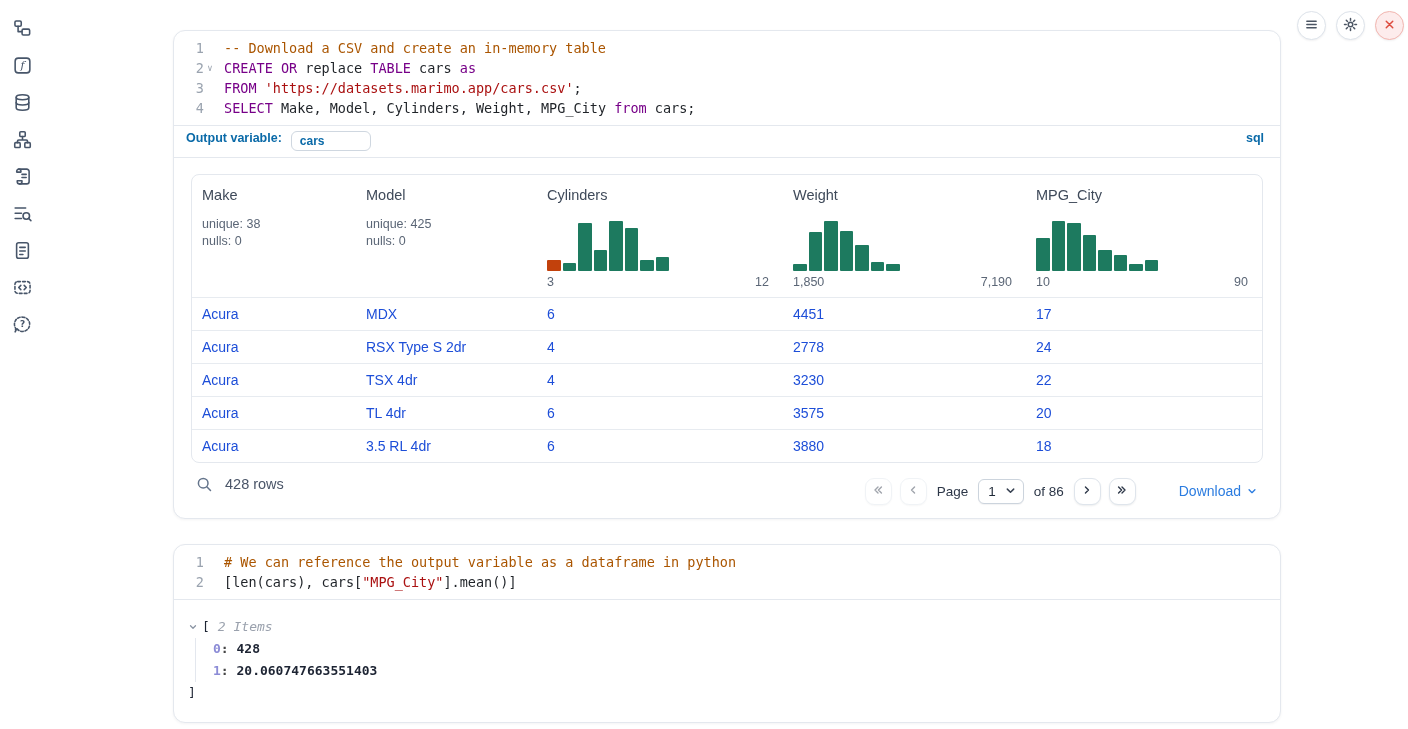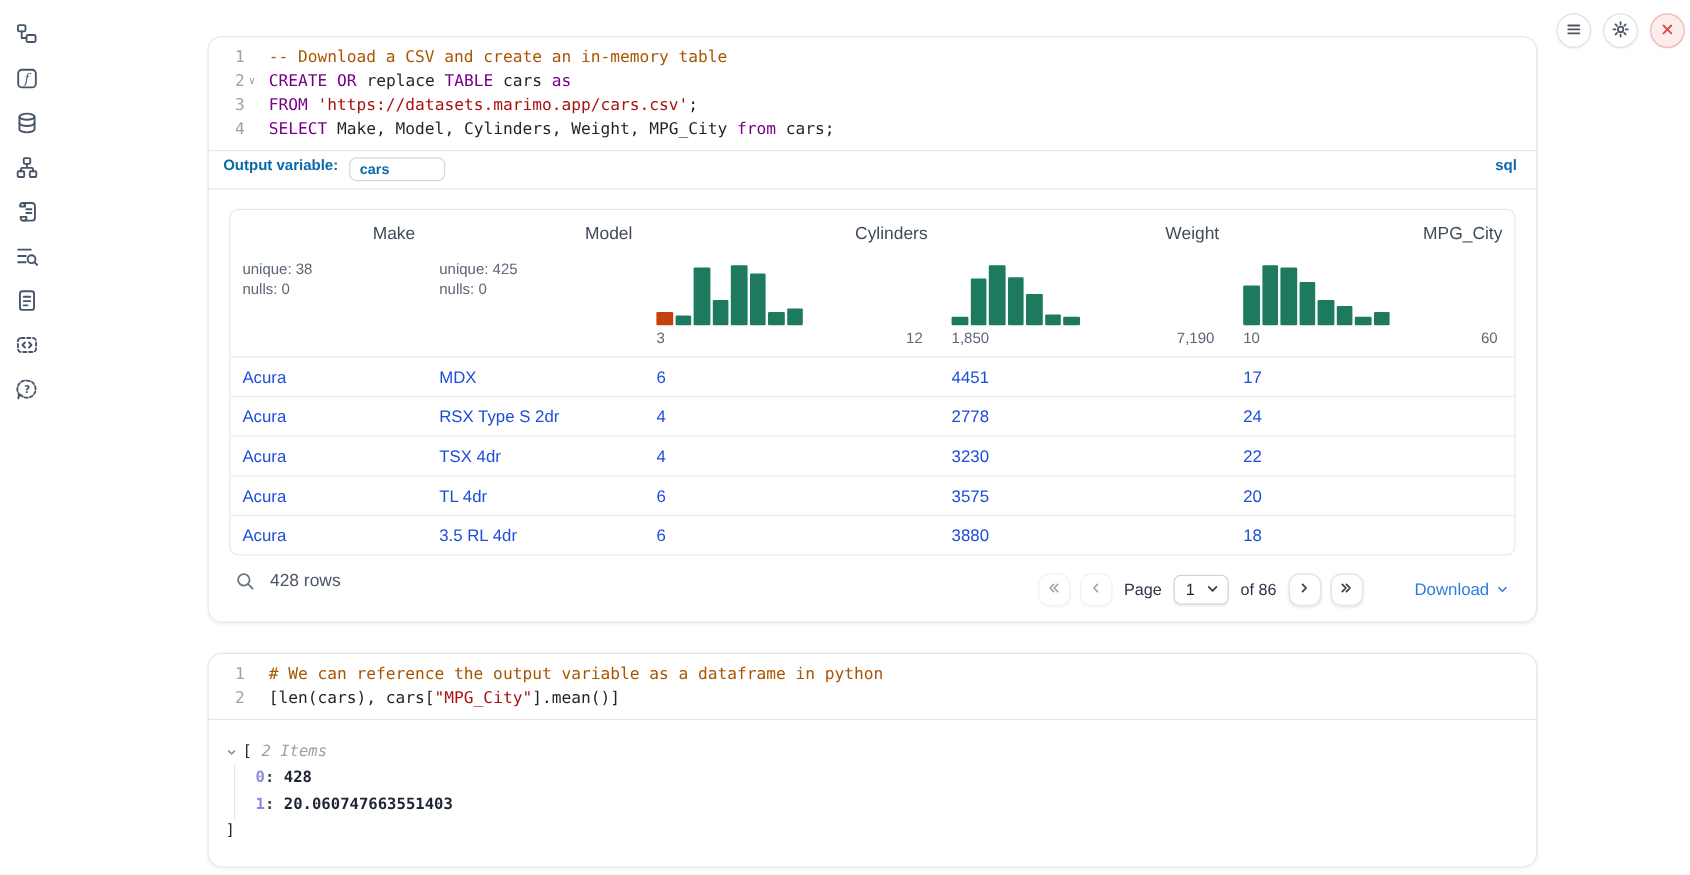--- a/index.html
+++ b/index.html
@@ -40,21 +40,21 @@
   .var-label { font-size:12.5px; font-weight:bold; color:#0a6aa8; }
   .var-input { width:80px; height:20px; border:1px solid #cfd7e0; border-radius:6px; padding:0 8px; font-size:12px; font-weight:bold; color:#0a6aa8; font-family:"Liberation Sans", sans-serif; outline:none; }
   .lang-badge { margin-left:auto; font-size:12.5px; font-weight:bold; color:#0a6aa8; }
 
   
   .output-area { border-top:1px solid #e4e8ee; padding:16px 17px 12px 17px; }
   .tbl-card { border:1px solid #e4e8ee; border-radius:8px; overflow:hidden; }
   .thead { display:flex; }
   .th { height:122px; padding:12px 10px 8px 10px; display:flex; flex-direction:column; }
   .col0 { width:164px; } .col1 { width:181px; } .col2 { width:246px; } .col3 { width:243px; } .col4 { width:238px; flex:1; }
-  .th-name { font-size:14.5px; color:#3f4a5a;text-align:right; }
+  .th-name { font-size:14.5px; color:#3f4a5a; }
   .th-stats { margin-top:13px; font-size:12.5px; line-height:16.5px; color:#5b6676; }
   .hist { margin-top:auto; display:flex; flex-direction:column; align-items:flex-start; }
   .hist-bars { display:flex; align-items:flex-end; gap:2px; height:51px; }
   .hist-bar { width:13.5px; border-radius:1px; }
   .hist-labels { display:flex; justify-content:space-between; font-size:12.5px; color:#5b6676; margin-top:4px; align-self:stretch; padding:0 4px 0 0; }
   .trow { display:flex; border-top:1px solid #e7ebf0; height:33px; align-items:center; }
   .tcell { padding:0 10px; font-size:14px; color:#1d4ed8; }
 
   
   .tbl-footer { display:flex; margin-top:13px; padding:0 6px 0 5px; height:30px; }
@@ -264,21 +264,21 @@
                   <span class="hist-bar" style="height: 50px; background: rgb(29, 122, 95);"></span>
                   <span class="hist-bar" style="height: 48px; background: rgb(29, 122, 95);"></span>
                   <span class="hist-bar" style="height: 36px; background: rgb(29, 122, 95);"></span>
                   <span class="hist-bar" style="height: 21px; background: rgb(29, 122, 95);"></span>
                   <span class="hist-bar" style="height: 16px; background: rgb(29, 122, 95);"></span>
                   <span class="hist-bar" style="height: 7px; background: rgb(29, 122, 95);"></span>
                   <span class="hist-bar" style="height: 11px; background: rgb(29, 122, 95);"></span>
                 </div>
               <div class="hist-labels">
                   <span class="hist-min">10</span>
-                  <span class="hist-max">60</span>
+                  <span class="hist-max">90</span>
                 </div>
             </div>
           </div>
         </div>
         <div id="table-body">
             <div class="trow">
               <div class="tcell col0">Acura</div>
               <div class="tcell col1">MDX</div>
               <div class="tcell col2">6</div>
               <div class="tcell col3">4451</div>

